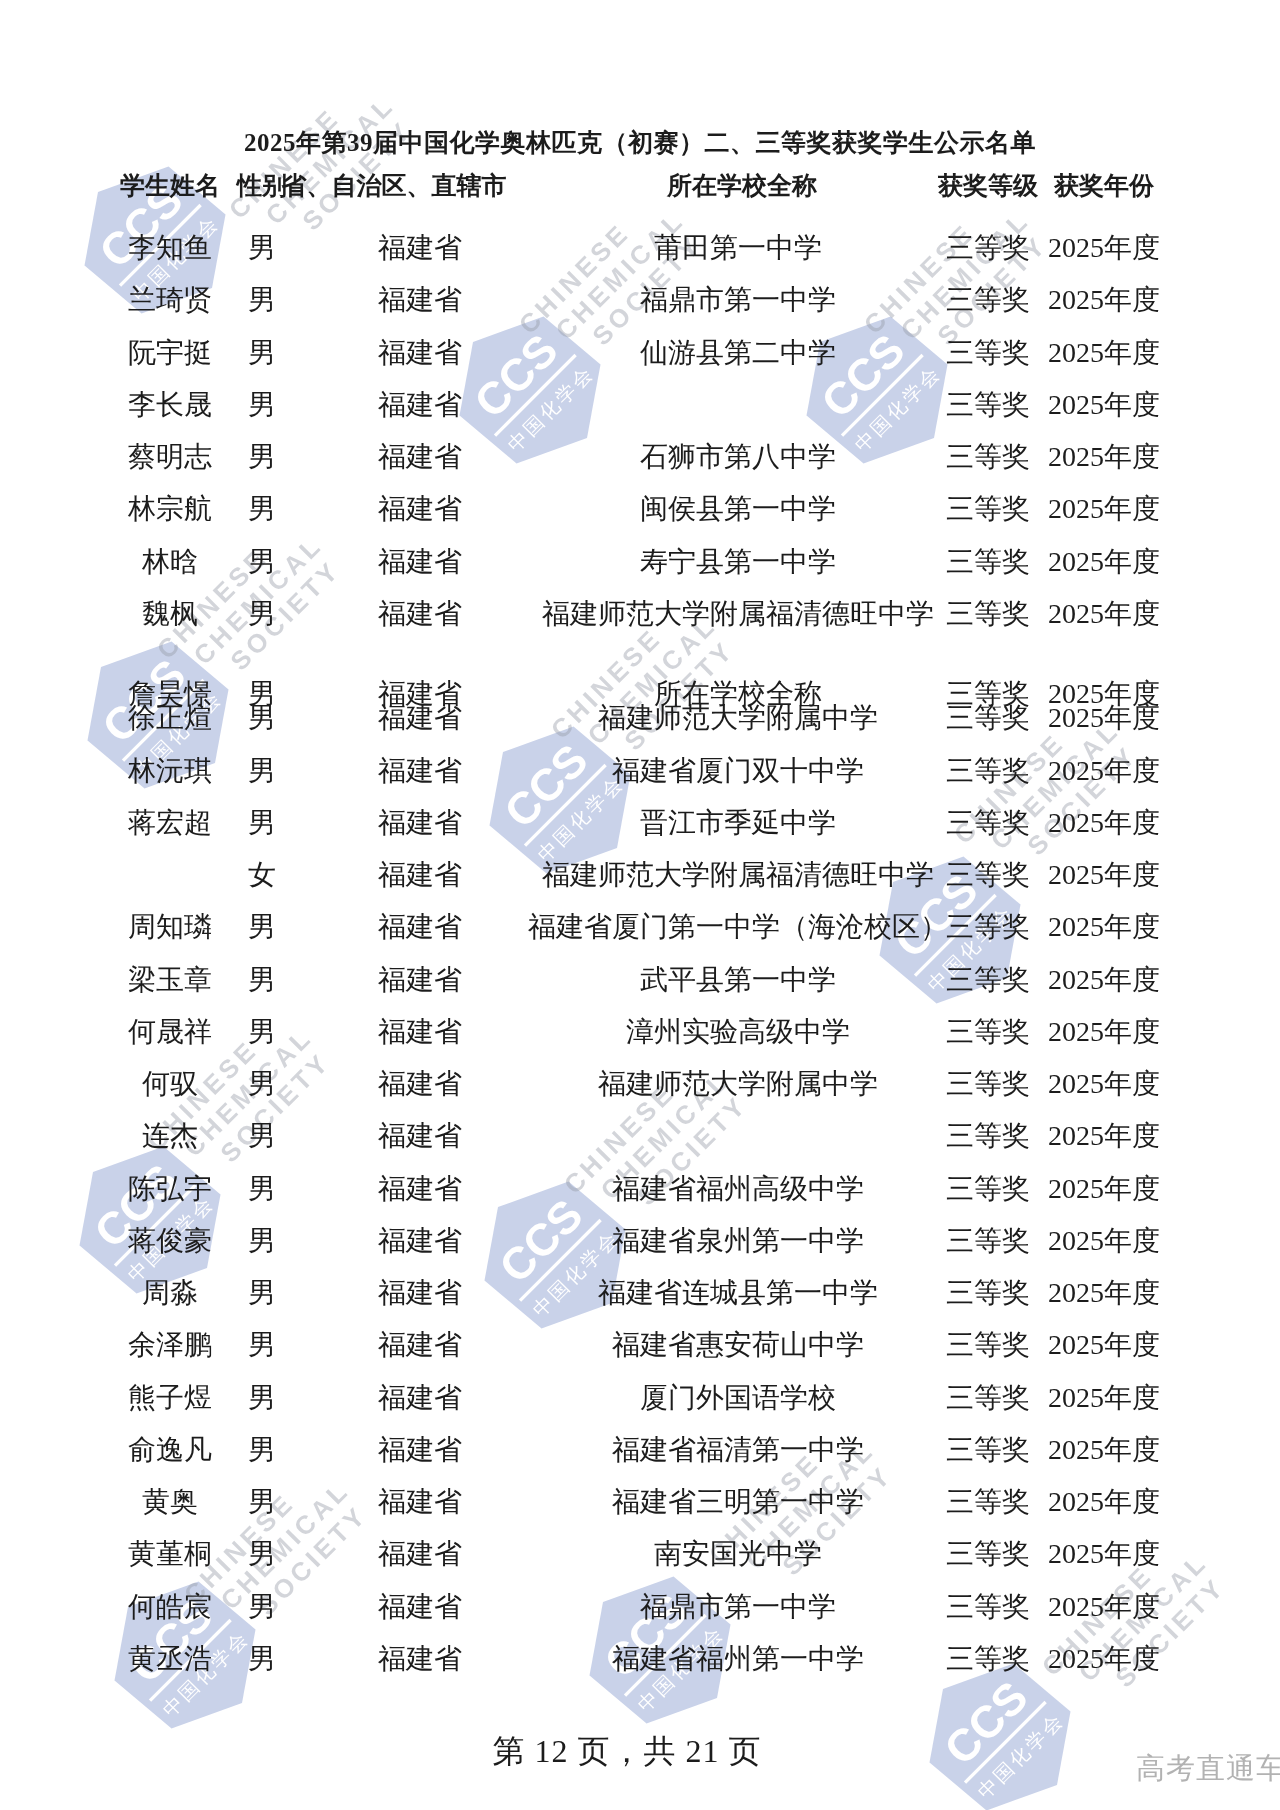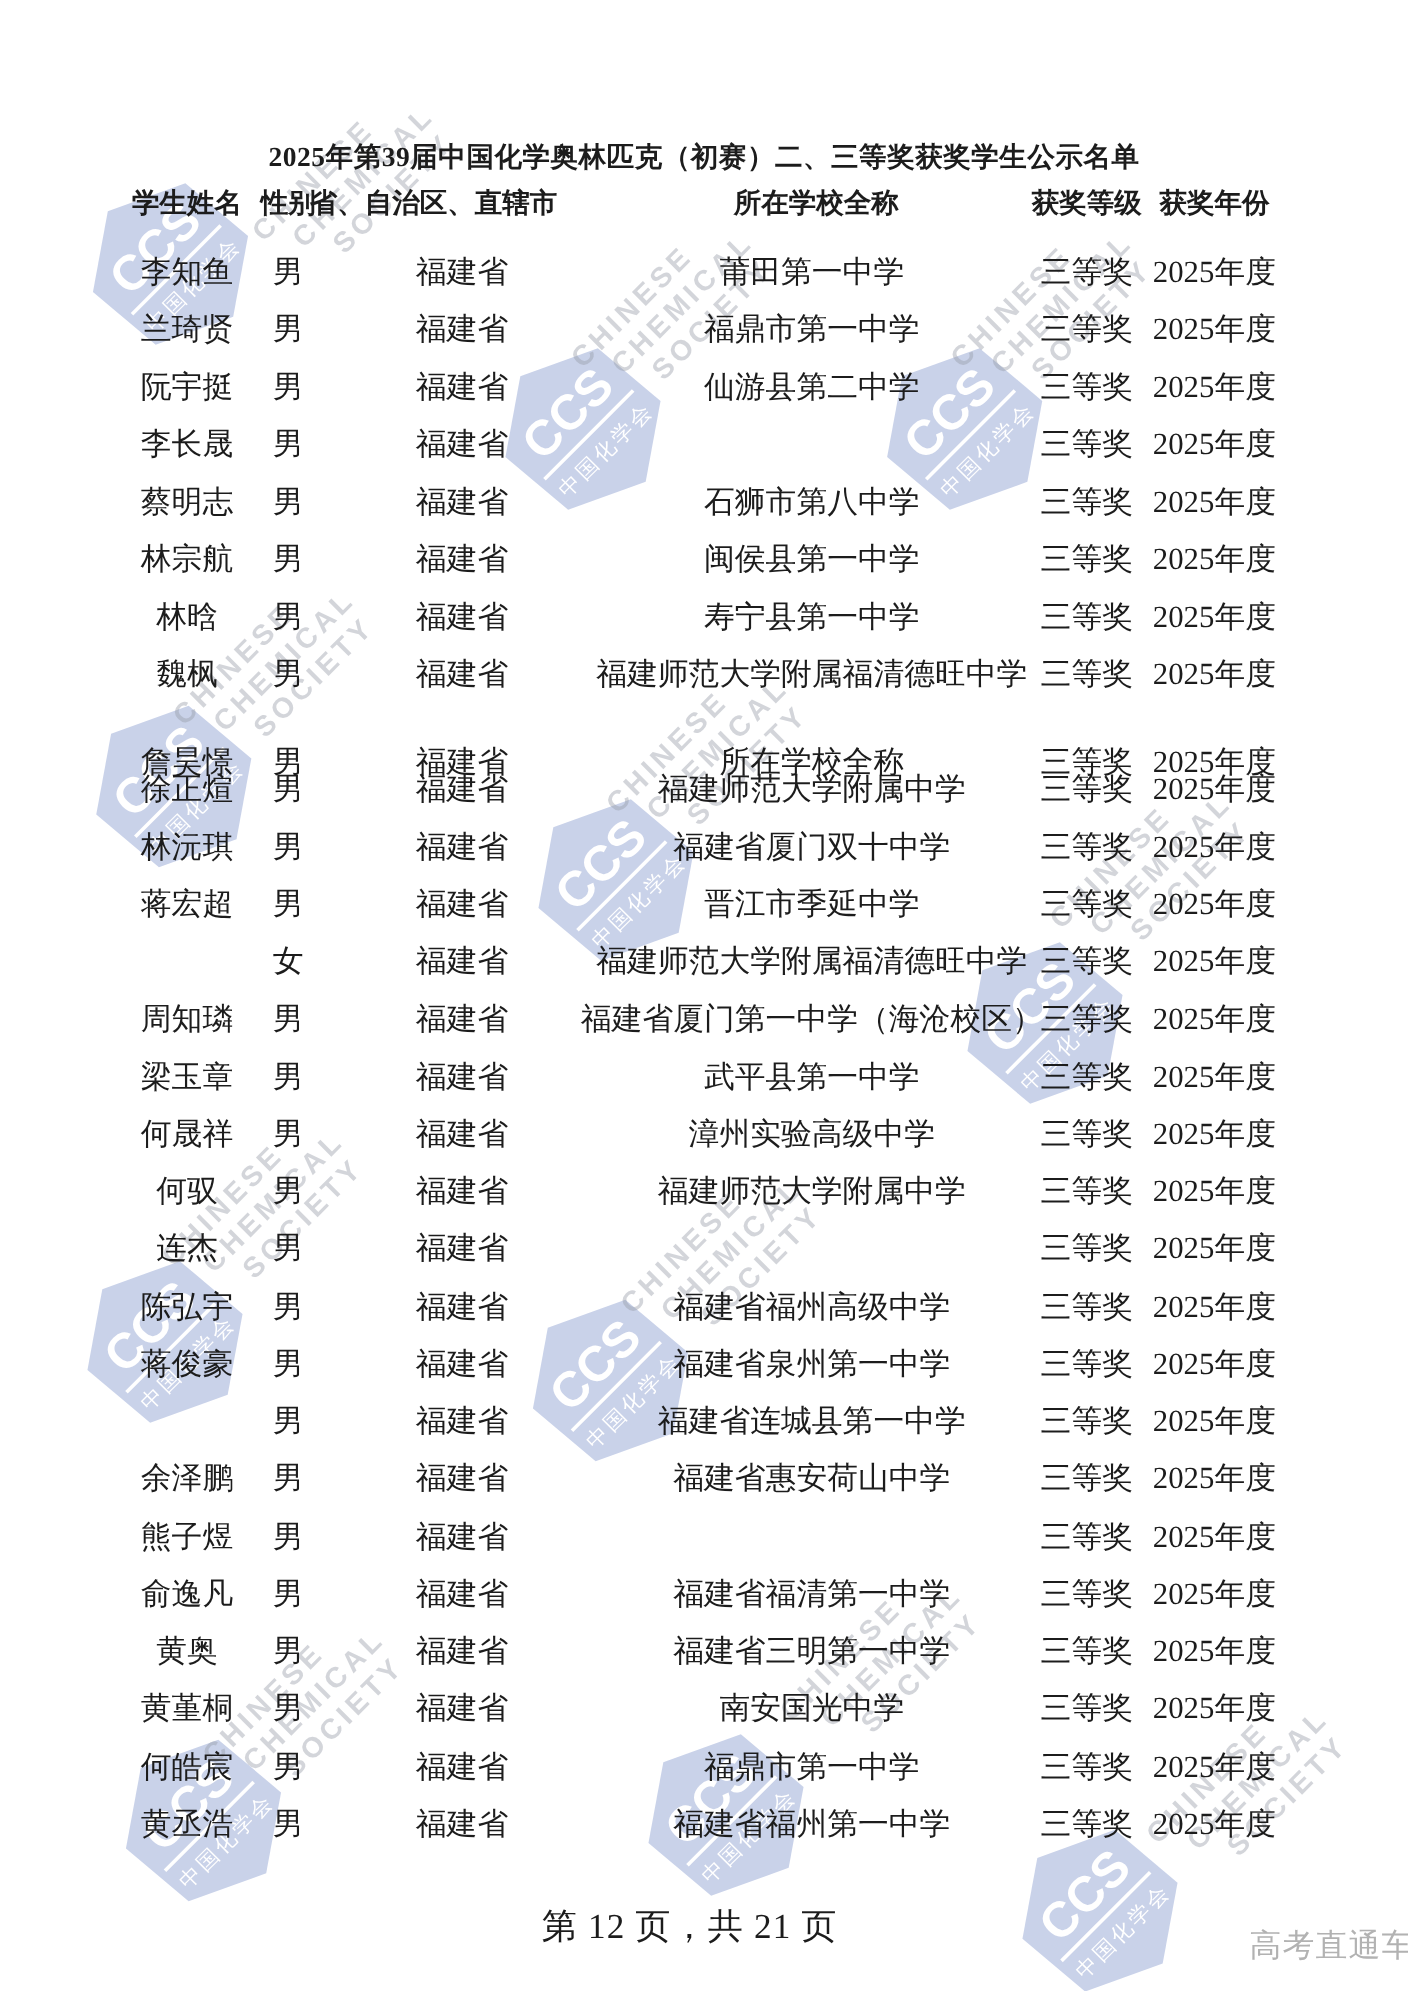--- a/index.html
+++ b/index.html
@@ -371,38 +371,40 @@
       </div>
       <div class="trow" style="top: 1214.75px;">
         <div class="cell c-name">蒋俊豪</div>
         <div class="cell c-gender">男</div>
         <div class="cell c-province">福建省</div>
         <div class="cell c-school">福建省泉州第一中学</div>
         <div class="cell c-award">三等奖</div>
         <div class="cell c-year">2025年度</div>
       </div>
       <div class="trow" style="top: 1267px;">
+        <div class="cell c-name">周淼</div>
         <div class="cell c-gender">男</div>
         <div class="cell c-province">福建省</div>
         <div class="cell c-school">福建省连城县第一中学</div>
         <div class="cell c-award">三等奖</div>
         <div class="cell c-year">2025年度</div>
       </div>
       <div class="trow" style="top: 1319.25px;">
         <div class="cell c-name">余泽鹏</div>
         <div class="cell c-gender">男</div>
         <div class="cell c-province">福建省</div>
         <div class="cell c-school">福建省惠安荷山中学</div>
         <div class="cell c-award">三等奖</div>
         <div class="cell c-year">2025年度</div>
       </div>
       <div class="trow" style="top: 1371.5px;">
         <div class="cell c-name">熊子煜</div>
         <div class="cell c-gender">男</div>
         <div class="cell c-province">福建省</div>
+        <div class="cell c-school">厦门外国语学校</div>
         <div class="cell c-award">三等奖</div>
         <div class="cell c-year">2025年度</div>
       </div>
       <div class="trow" style="top: 1423.75px;">
         <div class="cell c-name">俞逸凡</div>
         <div class="cell c-gender">男</div>
         <div class="cell c-province">福建省</div>
         <div class="cell c-school">福建省福清第一中学</div>
         <div class="cell c-award">三等奖</div>
         <div class="cell c-year">2025年度</div>

